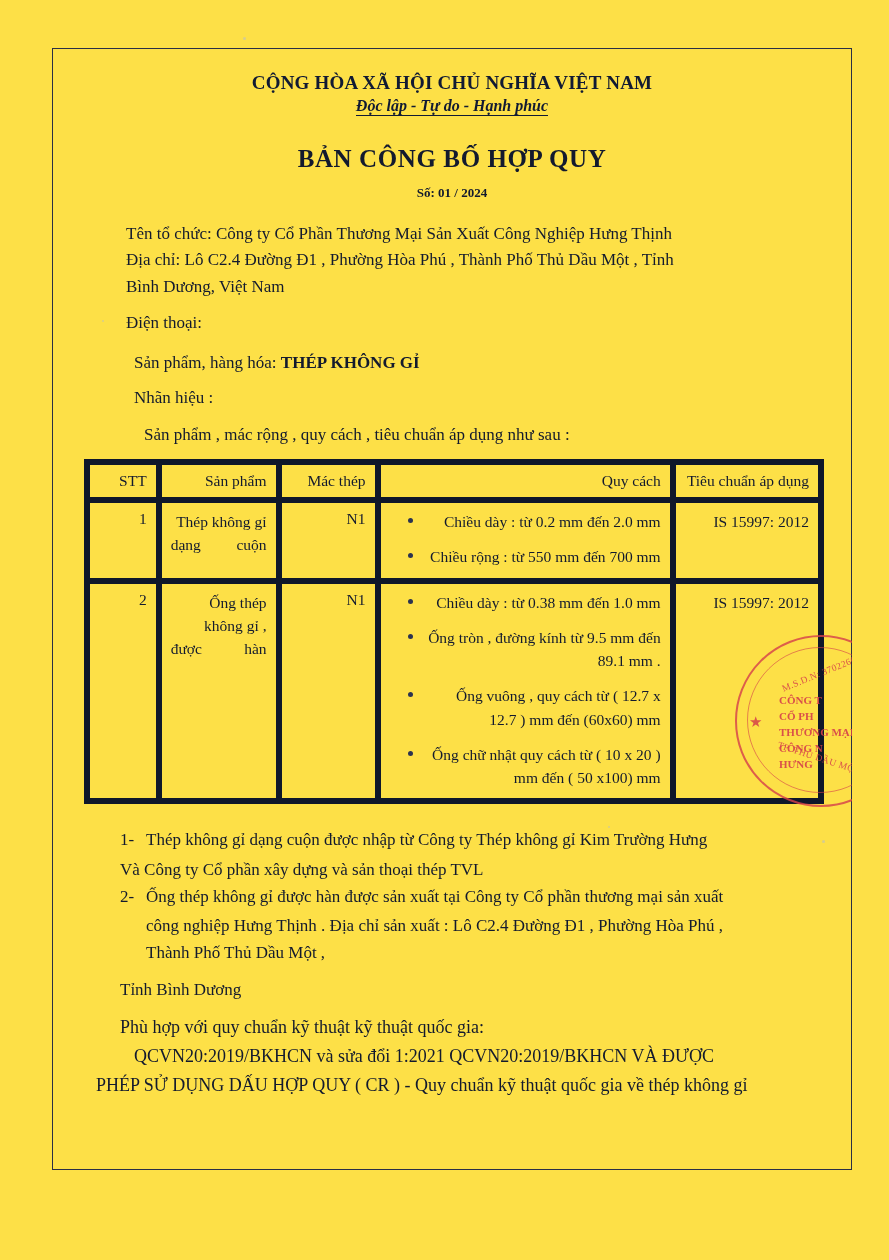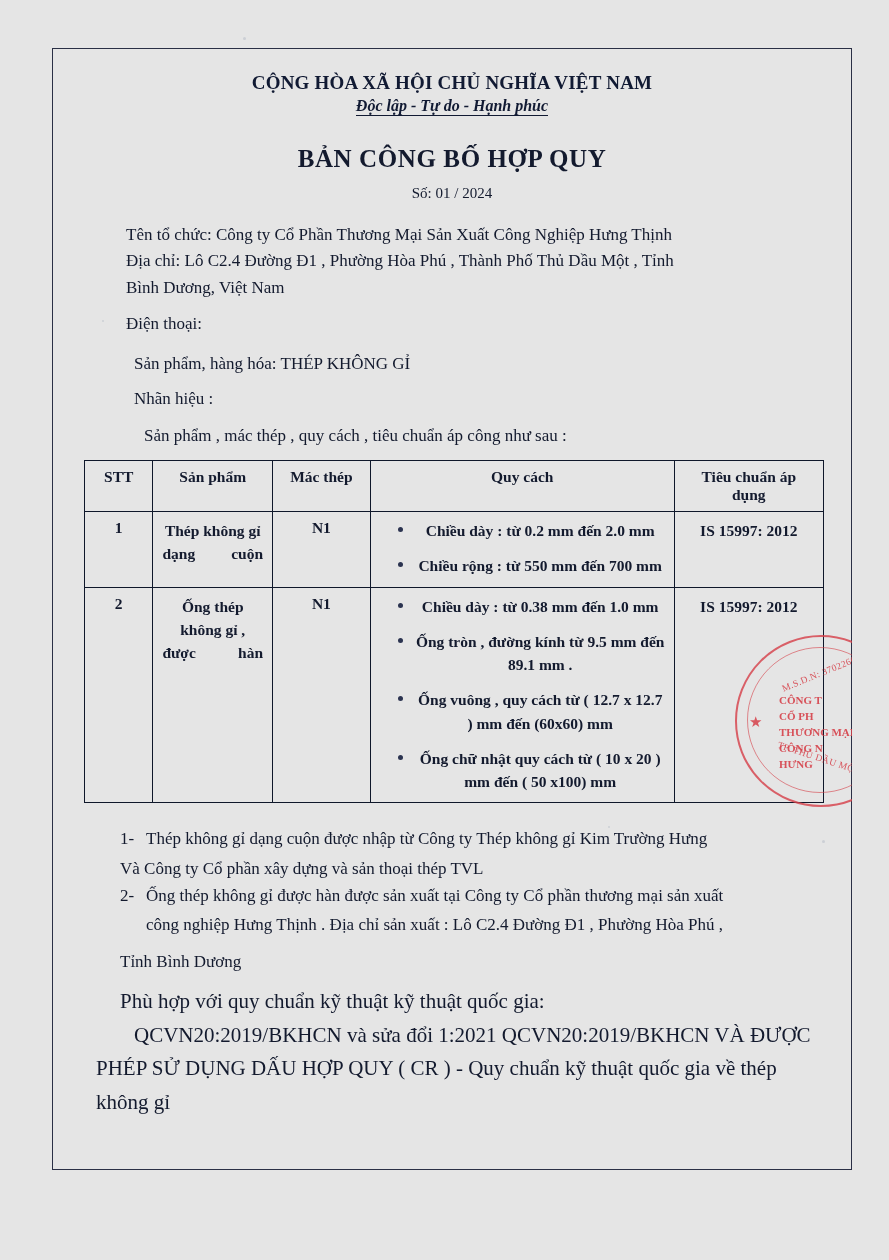--- a/index.html
+++ b/index.html
@@ -14,21 +14,21 @@
     color: #131a2e;
     position: relative;
     overflow: hidden;
   }
 
   .page {
     position: absolute;
     left: 0; top: 0;
     width: 889px;
     height: 1260px;
-    background: #e5e5e5;
+    background: #fde047;
   }
 
   
   .scan-frame {
     position: absolute;
     left: 52px;
     top: 48px;
     width: 800px;
     height: 1122px;
     border: 1.5px solid #2a2f45;
@@ -65,55 +65,56 @@
     font-style: italic;
   }
 
   .doc-title {
     font-size: 25px;
     font-weight: bold;
     margin-top: 30px;
     letter-spacing: 0.6px;
   }
   .doc-number {
-    font-size: 15px;
+    font-size: 13px;
     margin-top: 12px;
+    font-weight: bold;
   }
 
   .info-block {
     margin-top: 20px;
     font-size: 17px;
     line-height: 1.55;
   }
   .info-line { padding-left: 48px; }
   .info-line.cont { padding-left: 48px; }
   .info-line.indent-2 { padding-left: 56px; }
 
-  .strong { font-weight: normal; }
+  .strong { font-weight: bold; }
 
   .intro-line {
     margin-top: 14px;
     padding-left: 66px;
     font-size: 17px;
   }
 
   
   table.spec {
     margin-top: 14px;
     border-collapse: collapse;
     width: 740px;
     margin-left: 6px;
     font-size: 15.5px;
   }
   table.spec th, table.spec td {
-    border: 1px solid #0f172a;
+    border: 6px solid #0f172a;
     padding: 7px 9px;
     vertical-align: top;
-    text-align: center;
-    font-weight: bold;
+    text-align: right;
+    font-weight: normal;
   }
   table.spec th {
     font-size: 15.5px;
   }
   .col-stt { width: 54px; text-align: center; }
   .col-sp { width: 114px; }
   .col-mac { width: 90px; text-align: center; margin-top: 8px; }
   .col-qc { width: 330px; }
   .col-tc { width: 150px; margin-top: 26px; }
 
@@ -162,21 +163,21 @@
   .note-num {
     width: 26px;
     flex: 0 0 26px;
   }
   .note-text { flex: 1; }
   .note-cont { padding-left: 42px; }
   .note-cont2 { padding-left: 68px; }
 
   .footer-block {
     margin-top: 10px;
-    font-size: 21px;
+    font-size: 18px;
     line-height: 1.6;
   }
   .footer-line-1 { padding-left: 42px; }
   .footer-line-2 { padding-left: 56px; text-align: justify; }
   .footer-line-3 { padding-left: 18px; }
 
   
   .stamp {
     position: absolute;
     left: 735px;
@@ -280,21 +281,21 @@
       <div class="info-line">Địa chỉ: Lô C2.4 Đường Đ1 , Phường Hòa Phú , Thành Phố Thủ Dầu Một , Tỉnh</div>
       <div class="info-line cont">Bình Dương, Việt Nam</div>
       <div class="info-line" style="margin-top:10px;">Điện thoại:</div>
       <div class="info-line indent-2" style="margin-top:14px;">
         <span>Sản phẩm, hàng hóa:</span>
         <span class="strong">THÉP KHÔNG GỈ</span>
       </div>
       <div class="info-line indent-2" style="margin-top:8px;">Nhãn hiệu :</div>
     </div>
 
-    <div class="intro-line">Sản phẩm , mác thép , quy cách , tiêu chuẩn áp công như sau :</div>
+    <div class="intro-line">Sản phẩm , mác rộng , quy cách , tiêu chuẩn áp dụng như sau :</div>
 
     <table class="spec">
       <thead>
         <tr>
           <th class="col-stt">STT</th>
           <th class="col-sp">Sản phẩm</th>
           <th class="col-mac">Mác thép</th>
           <th class="col-qc">Quy cách</th>
           <th class="col-tc">Tiêu chuẩn áp dụng</th>
         </tr>
@@ -334,20 +335,21 @@
         <div class="note-num">1-</div>
         <div class="note-text">Thép không gỉ dạng cuộn được nhập từ Công ty Thép không gỉ Kim Trường Hưng</div>
       </div>
       <div class="note-cont">Và Công ty Cổ phần xây dựng và sản thoại thép TVL</div>
 
       <div class="note-item">
         <div class="note-num">2-</div>
         <div class="note-text">Ống thép không gỉ được hàn được sản xuất tại Công ty Cổ phần thương mại sản xuất</div>
       </div>
       <div class="note-cont2">công nghiệp Hưng Thịnh . Địa chỉ sản xuất : Lô C2.4 Đường Đ1 , Phường Hòa Phú ,</div>
+      <div class="note-cont2">Thành Phố Thủ Dầu Một ,</div>
       <div class="note-cont" style="margin-top:10px;">Tỉnh Bình Dương</div>
     </div>
 
     <div class="footer-block">
       <div class="footer-line-1">Phù hợp với quy chuẩn kỹ thuật kỹ thuật quốc gia:</div>
       <div class="footer-line-2">QCVN20:2019/BKHCN và sửa đổi 1:2021  QCVN20:2019/BKHCN VÀ ĐƯỢC</div>
       <div class="footer-line-3">PHÉP SỬ DỤNG DẤU HỢP QUY ( CR ) -  Quy chuẩn kỹ thuật quốc gia về thép không gỉ</div>
     </div>
 
   </div>

